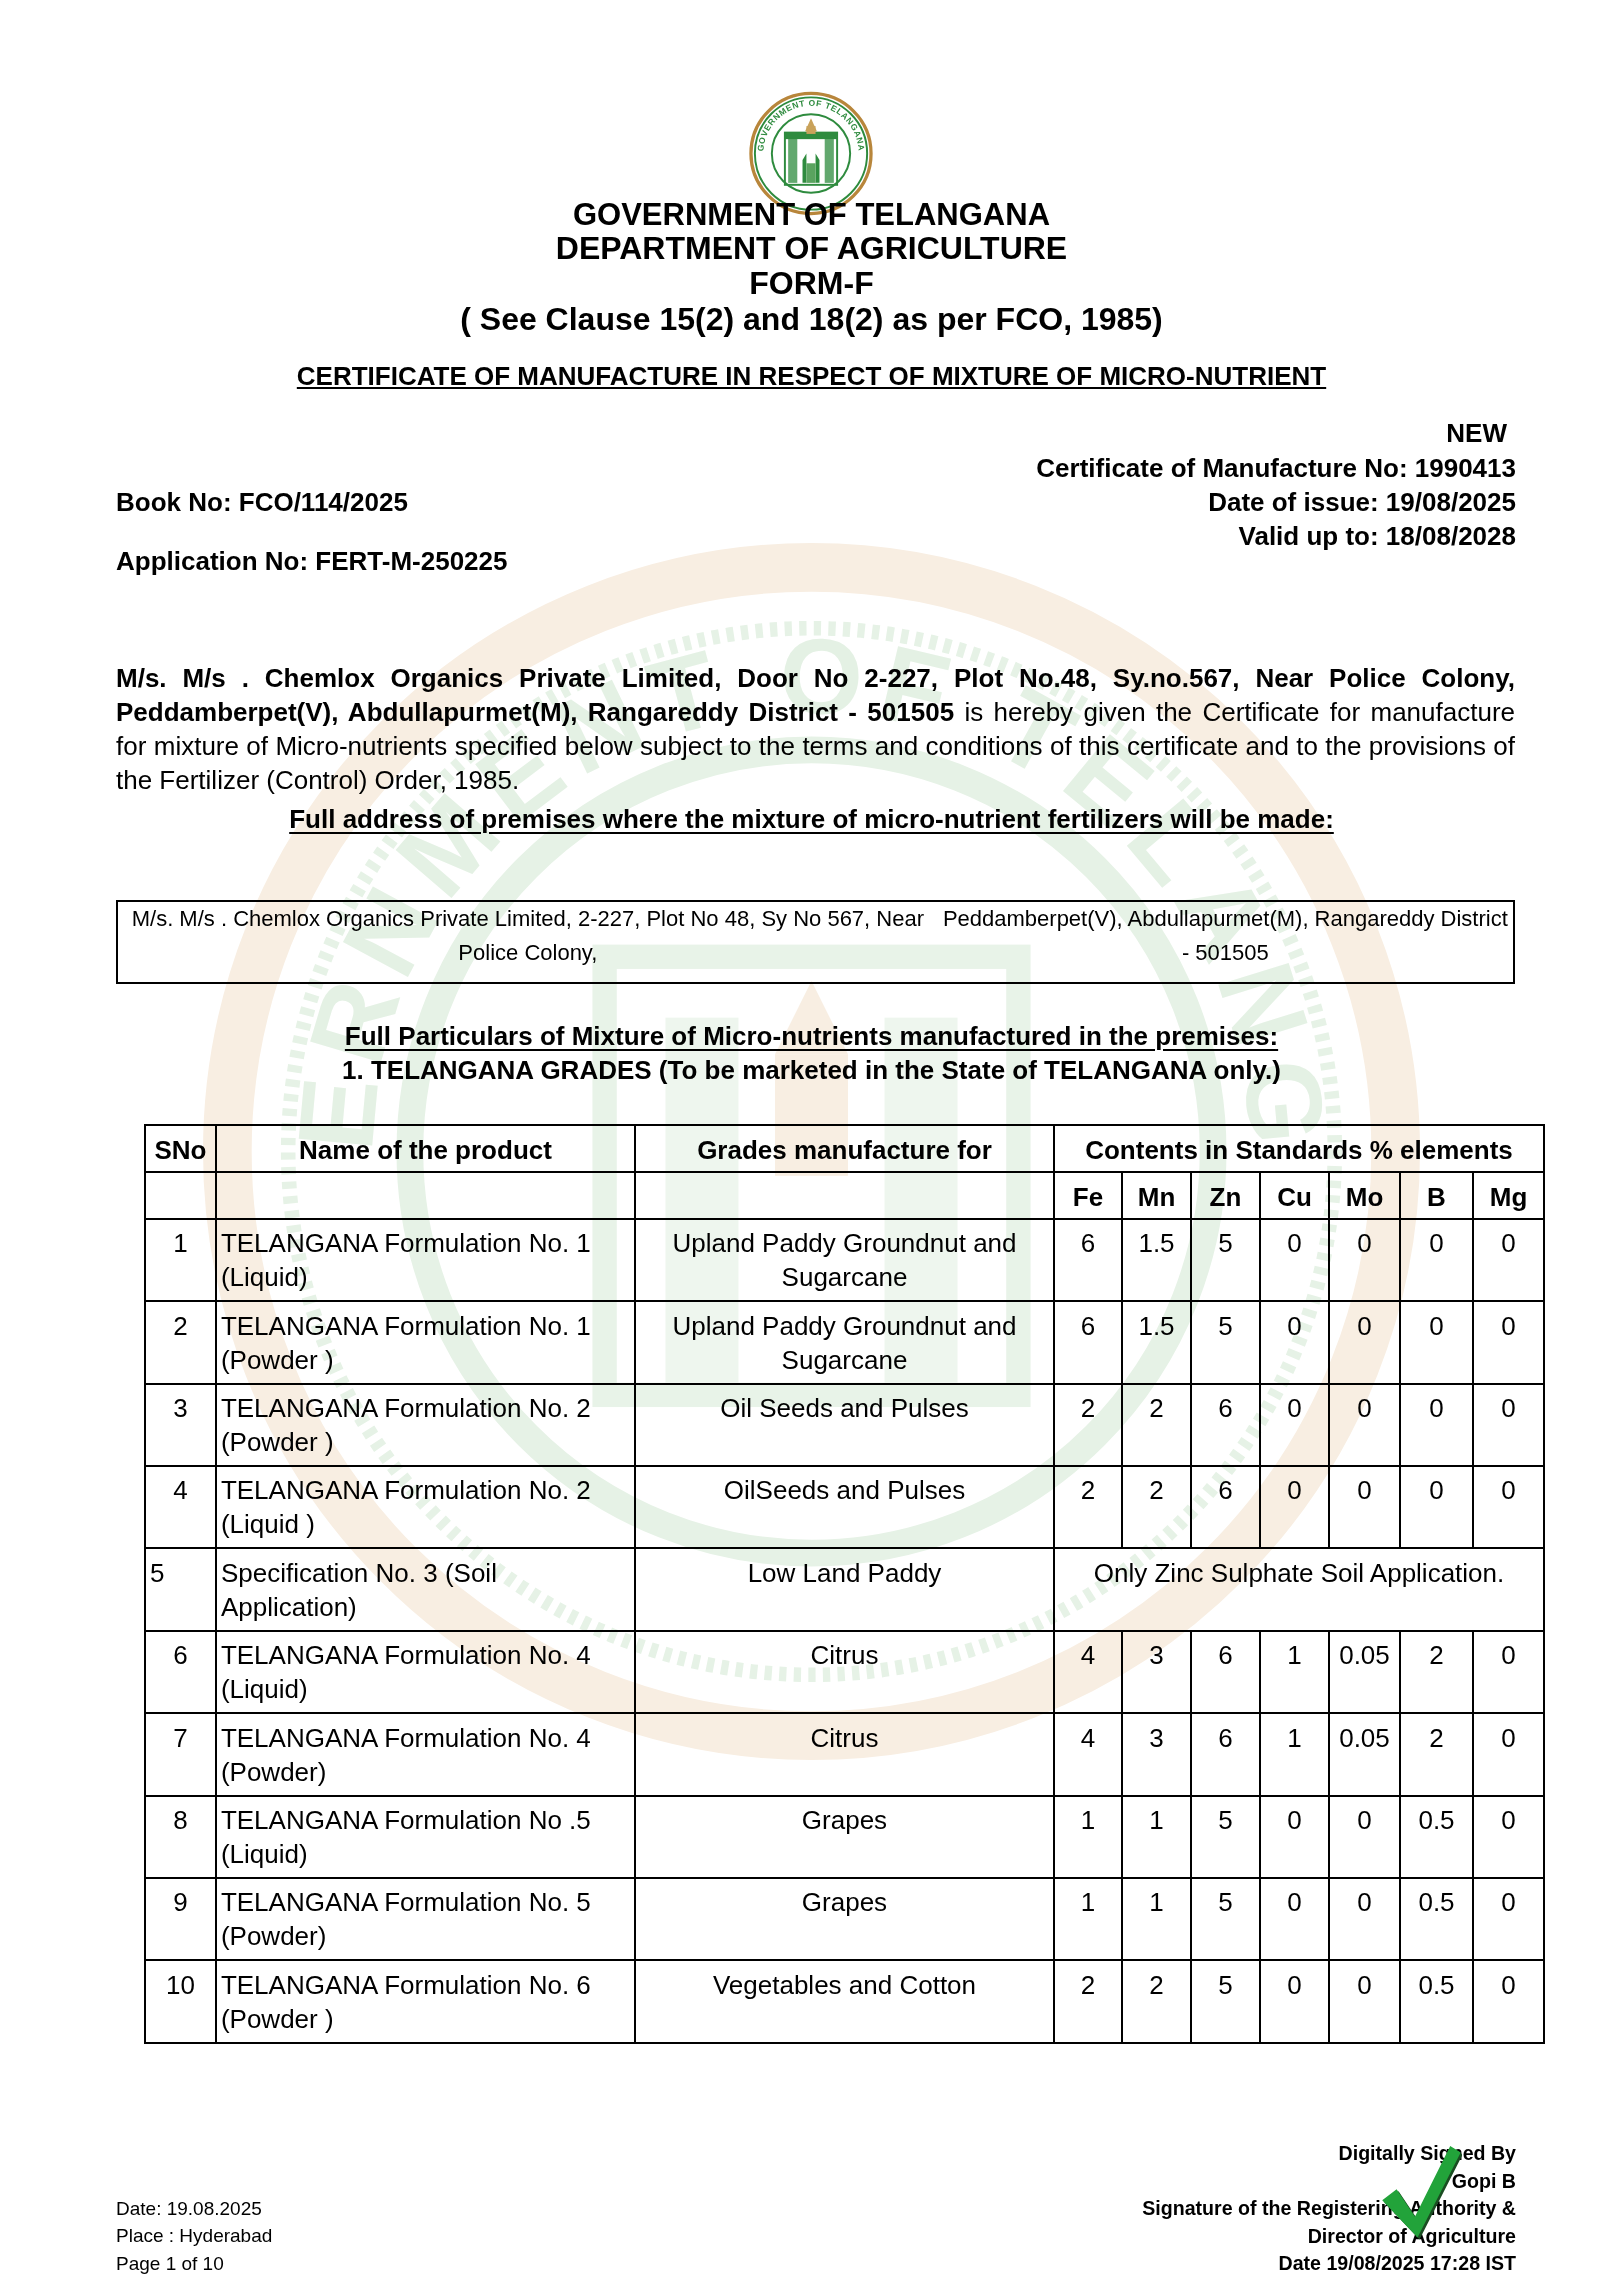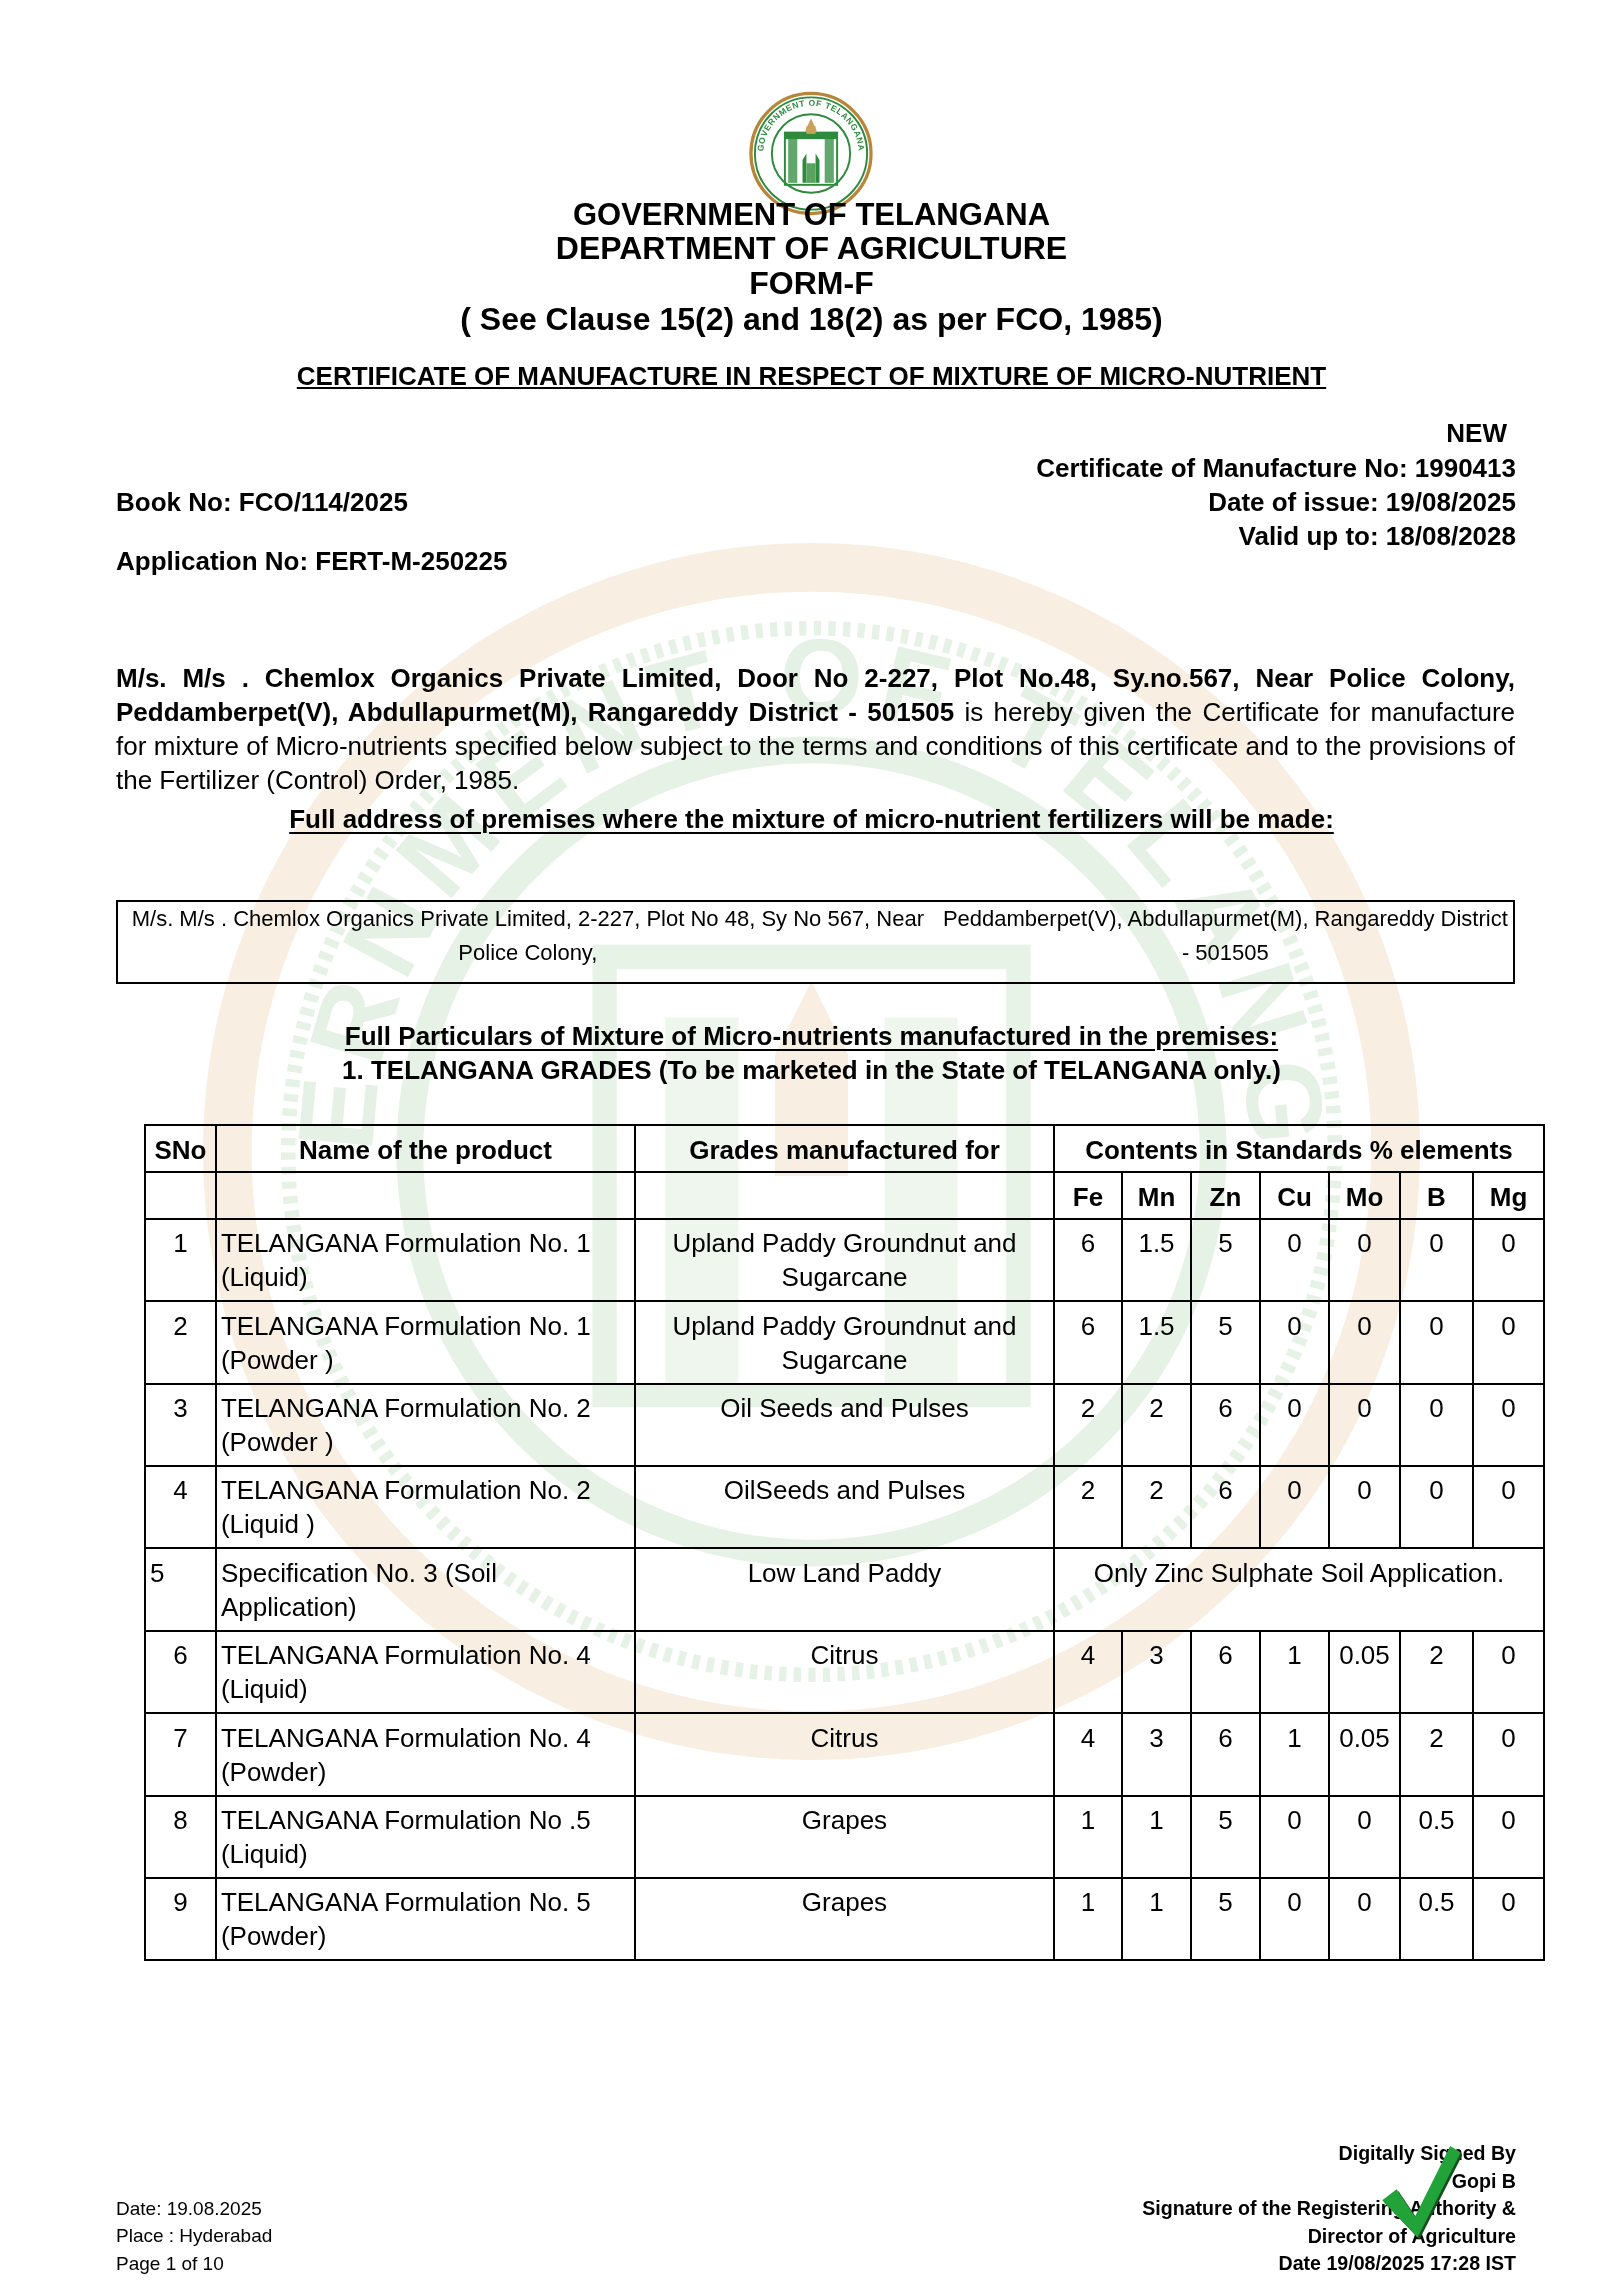--- a/index.html
+++ b/index.html
@@ -133,21 +133,21 @@
         <col style="width:69px">
         <col style="width:69px">
         <col style="width:71px">
         <col style="width:73px">
         <col style="width:71px">
     </colgroup>
     <thead>
       <tr class="hdr1">
         <th>SNo</th>
         <th>Name of the product</th>
-        <th>Grades manufactured for</th>
+        <th>Grades manufacture for</th>
         <th colspan="7">Contents in Standards % elements</th>
       </tr>
       <tr class="hdr2">
         <th></th>
         <th></th>
         <th></th>
         <th>Fe</th>
         <th>Mn</th>
         <th>Zn</th>
         <th>Cu</th>
@@ -252,20 +252,32 @@
         <td class="l">TELANGANA Formulation No. 5 (Powder)</td>
         <td class="c">Grapes</td>
         <td class="c">1</td>
         <td class="c">1</td>
         <td class="c">5</td>
         <td class="c">0</td>
         <td class="c">0</td>
         <td class="c">0.5</td>
         <td class="c">0</td>
       </tr>
+      <tr class="data">
+        <td class="c">10</td>
+        <td class="l">TELANGANA Formulation No. 6 (Powder )</td>
+        <td class="c">Vegetables and Cotton</td>
+        <td class="c">2</td>
+        <td class="c">2</td>
+        <td class="c">5</td>
+        <td class="c">0</td>
+        <td class="c">0</td>
+        <td class="c">0.5</td>
+        <td class="c">0</td>
+      </tr>
     </tbody>
   </table>
 
   <div class="abs foot-left" style="top:2195px;">Date: 19.08.2025</div>
   <div class="abs foot-left" style="top:2222px;">Place : Hyderabad</div>
   <div class="abs foot-left" style="top:2250px;">Page 1 of 10</div>
 
   <div class="abs foot-right" style="top:2141px;">Digitally Signed By</div>
   <div class="abs foot-right" style="top:2169px;">Gopi B</div>
   <div class="abs foot-right" style="top:2196px;">Signature of the Registering Authority &amp;</div>

